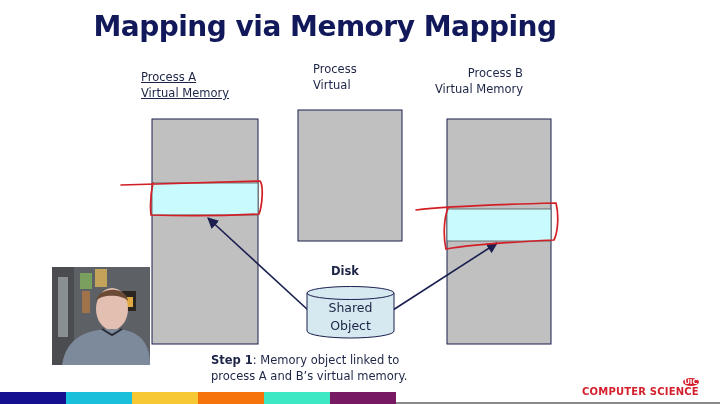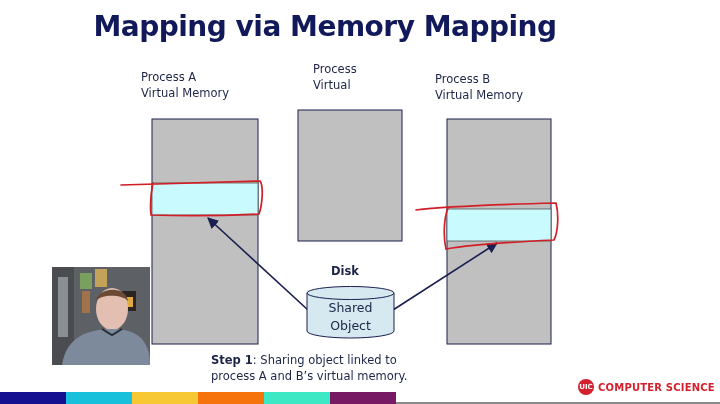--- a/index.html
+++ b/index.html
@@ -3,40 +3,40 @@
 <meta charset="utf-8">
 <style>
   html, body { margin:0; padding:0; }
   body { width:720px; height:404px; position:relative; overflow:hidden; background:#ffffff; font-family:"Liberation Sans", sans-serif; }
   .title { position:absolute; left:0; width:650px; top:10px; text-align:center; font-family:"DejaVu Sans", sans-serif; font-weight:bold; font-size:28px; color:#12195a; letter-spacing:-0.5px; }
   .lbl { position:absolute; font-family:"DejaVu Sans", sans-serif; font-size:11.5px; color:#1d2547; line-height:16px; }
   svg.diagram { position:absolute; left:0; top:0; }
   .step { position:absolute; left:211px; top:352px; font-family:"DejaVu Sans", sans-serif; font-size:11.5px; color:#1d2547; line-height:16px; }
   .step b { font-weight:bold;margin-top:37px; }
   .webcam { position:absolute; left:52px; top:267px; width:98px; height:98px; overflow:hidden; background:#5e6266; }
-  .brand { position:absolute; left:578px; top:378px; height:18px; display:flex; align-items:center; }
+  .brand { position:absolute; left:578px; top:378px; height:18px; display:flex; align-items:flex-end;flex-direction:column; }
   .brand .logo { width:16px; height:16px; border-radius:50%; background:#d41f2c; color:#fff; font-weight:bold; font-size:7px; display:flex; align-items:center; justify-content:center; font-family:"DejaVu Sans", sans-serif; }
   .brand .txt { margin-left:4px; font-family:"DejaVu Sans", sans-serif; font-weight:bold; font-size:10px; color:#d41f2c; letter-spacing:0.2px; }
   .bar { position:absolute; top:392px; height:12px; }
   .gray-rule { position:absolute; left:396px; top:402px; width:324px; height:2px; background:#8a8a8a; }
 </style>
 </head>
 <body>
 
 <div class="title">Mapping via Memory Mapping</div>
 
-<div class="lbl" style="left:141px; top:69px;">
+<div class="lbl" style="left:141px; top:69px;text-decoration:underline;">
   <div>Process A</div>
   <div>Virtual Memory</div>
 </div>
 <div class="lbl" style="left:313px; top:61px;">
   <div>Process</div>
   <div>Virtual</div>
 </div>
-<div class="lbl" style="left:435px; top:71px;">
+<div class="lbl" style="left:435px; top:65px;text-align:right;">
   <div>Process B</div>
   <div>Virtual Memory</div>
 </div>
 <div class="lbl" style="left:331px; top:263px;font-weight:bold;">Disk</div>
 
 <svg class="diagram" width="720" height="404">
   <defs>
     <marker id="ah" viewBox="0 0 10 10" refX="9" refY="5" markerWidth="7" markerHeight="7" orient="auto-start-reverse">
       <path d="M0,0 L10,5 L0,10 z" fill="#1a1f4f"></path>
     </marker>
@@ -58,21 +58,21 @@
     <ellipse cx="350.5" cy="293" rx="43.5" ry="6.5" fill="#d6e8f0" stroke="#1a1f4f" stroke-width="1"></ellipse>
     <text x="350.5" y="312" text-anchor="middle" font-family="DejaVu Sans, sans-serif" font-size="12.5" fill="#1d2547">Shared</text>
     <text x="350.5" y="330" text-anchor="middle" font-family="DejaVu Sans, sans-serif" font-size="12.5" fill="#1d2547">Object</text>
   </g>
 
   <path d="M121,185 C150,184 200,183 260,181 C264,186 262,206 259,214 C220,216 180,216 151,215 C150,205 151,192 153,183" fill="none" stroke="#d21f26" stroke-width="1.7" stroke-linecap="round"></path>
   <path d="M416,210 C440,207 480,205 556,203 C559,215 558,232 554,240 C510,242 470,245 446,249 C443,236 444,218 448,208" fill="none" stroke="#d21f26" stroke-width="1.7" stroke-linecap="round"></path>
 </svg>
 
 <div class="step">
-  <div><b>Step 1</b><span>: Sharing object linked to</span></div>
+  <div><b>Step 1</b><span>: Memory object linked to</span></div>
   <div>process A and B’s virtual memory.</div>
 </div>
 
 <div class="webcam">
   <svg width="98" height="98">
     <rect x="0" y="0" width="98" height="98" fill="#5d6166"></rect>
     <rect x="0" y="0" width="22" height="98" fill="#4a4c4f"></rect>
     <rect x="6" y="10" width="10" height="60" fill="#8a8f93"></rect>
     <rect x="28" y="6" width="12" height="16" fill="#7aa060"></rect>
     <rect x="43" y="2" width="12" height="18" fill="#c3a25a"></rect>

